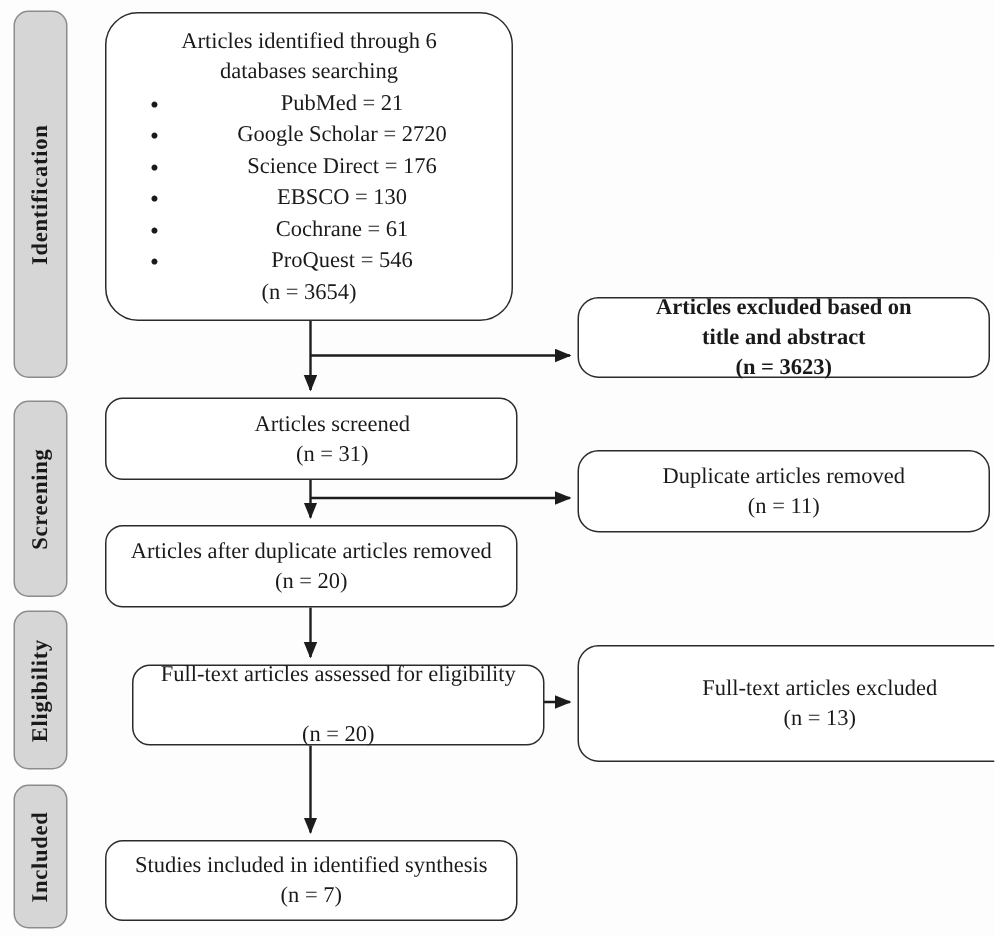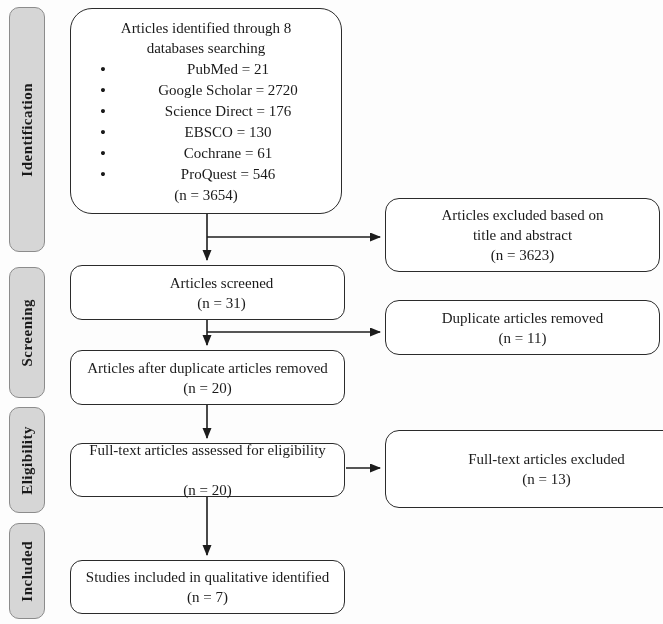--- a/index.html
+++ b/index.html
@@ -66,21 +66,21 @@
     <span>Screening</span>
   </div>
   <div class="stage" style="top:407px;height:106px;">
     <span>Eligibility</span>
   </div>
   <div class="stage" style="top:523px;height:96px;">
     <span>Included</span>
   </div>
 
   <div class="fbox top" style="left:70px;top:8px;width:272px;height:206px;">
-    <div class="ln">Articles identified through 8</div>
+    <div class="ln">Articles identified through 6</div>
     <div class="ln">databases searching</div>
     <ul class="bullets">
       <li>PubMed = 21</li>
       <li>Google Scholar = 2720</li>
       <li>Science Direct = 176</li>
       <li>EBSCO = 130</li>
       <li>Cochrane = 61</li>
       <li>ProQuest = 546</li>
     </ul>
     <div class="ln">(n = 3654)</div>
@@ -89,31 +89,31 @@
   <div class="fbox" style="left:70px;top:265px;width:275px;height:55px;padding-left:28px;">
     <div class="ln">Articles screened</div>
     <div class="ln">(n = 31)</div>
   </div>
 
   <div class="fbox" style="left:70px;top:350px;width:275px;height:55px;">
     <div class="ln">Articles after duplicate articles removed</div>
     <div class="ln">(n = 20)</div>
   </div>
 
-  <div class="fbox" style="left:70px;top:443px;width:275px;height:54px;gap:20px;">
+  <div class="fbox" style="left:88px;top:443px;width:275px;height:54px;gap:20px;">
     <div class="ln">Full-text articles assessed for eligibility</div>
     <div class="ln">(n = 20)</div>
   </div>
 
   <div class="fbox" style="left:70px;top:560px;width:275px;height:54px;">
-    <div class="ln">Studies included in qualitative identified</div>
+    <div class="ln">Studies included in identified synthesis</div>
     <div class="ln">(n = 7)</div>
   </div>
 
-  <div class="fbox" style="left:385px;top:198px;width:275px;height:74px;border-radius:14px;">
+  <div class="fbox" style="left:385px;top:198px;width:275px;height:54px;border-radius:14px;font-weight:bold;">
     <div class="ln">Articles excluded based on</div>
     <div class="ln">title and abstract</div>
     <div class="ln">(n = 3623)</div>
   </div>
 
   <div class="fbox" style="left:385px;top:300px;width:275px;height:55px;border-radius:14px;">
     <div class="ln">Duplicate articles removed</div>
     <div class="ln">(n = 11)</div>
   </div>
 

